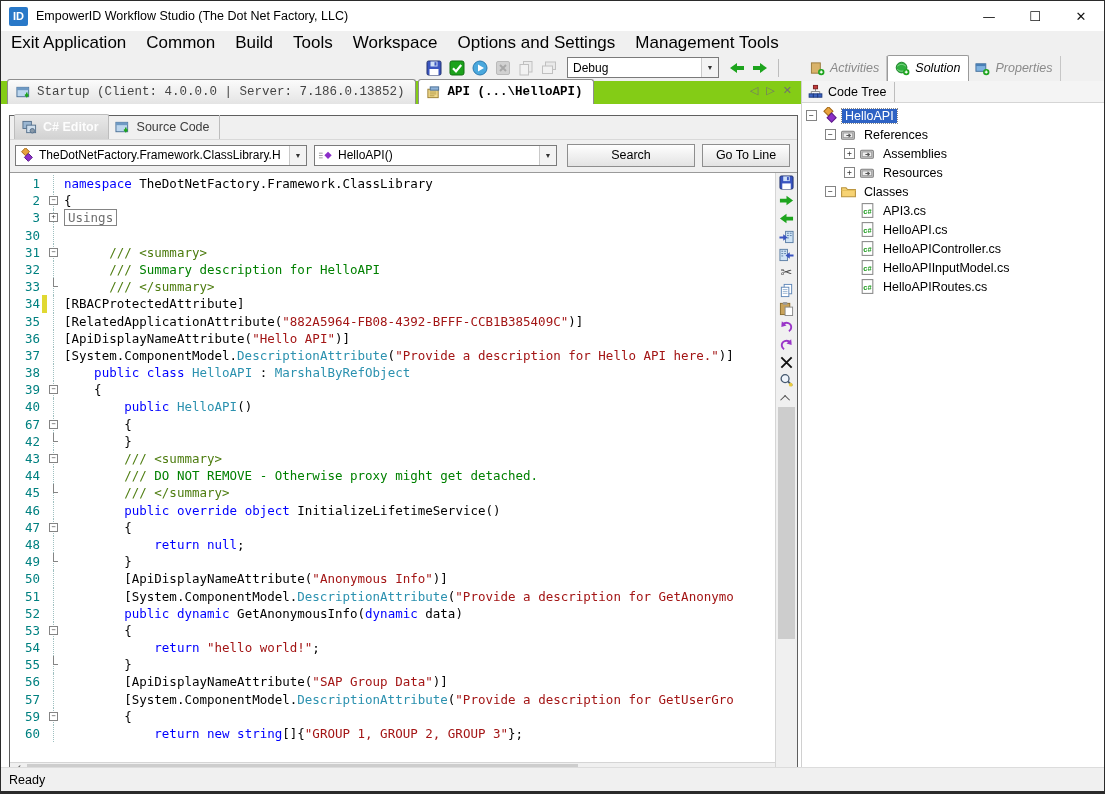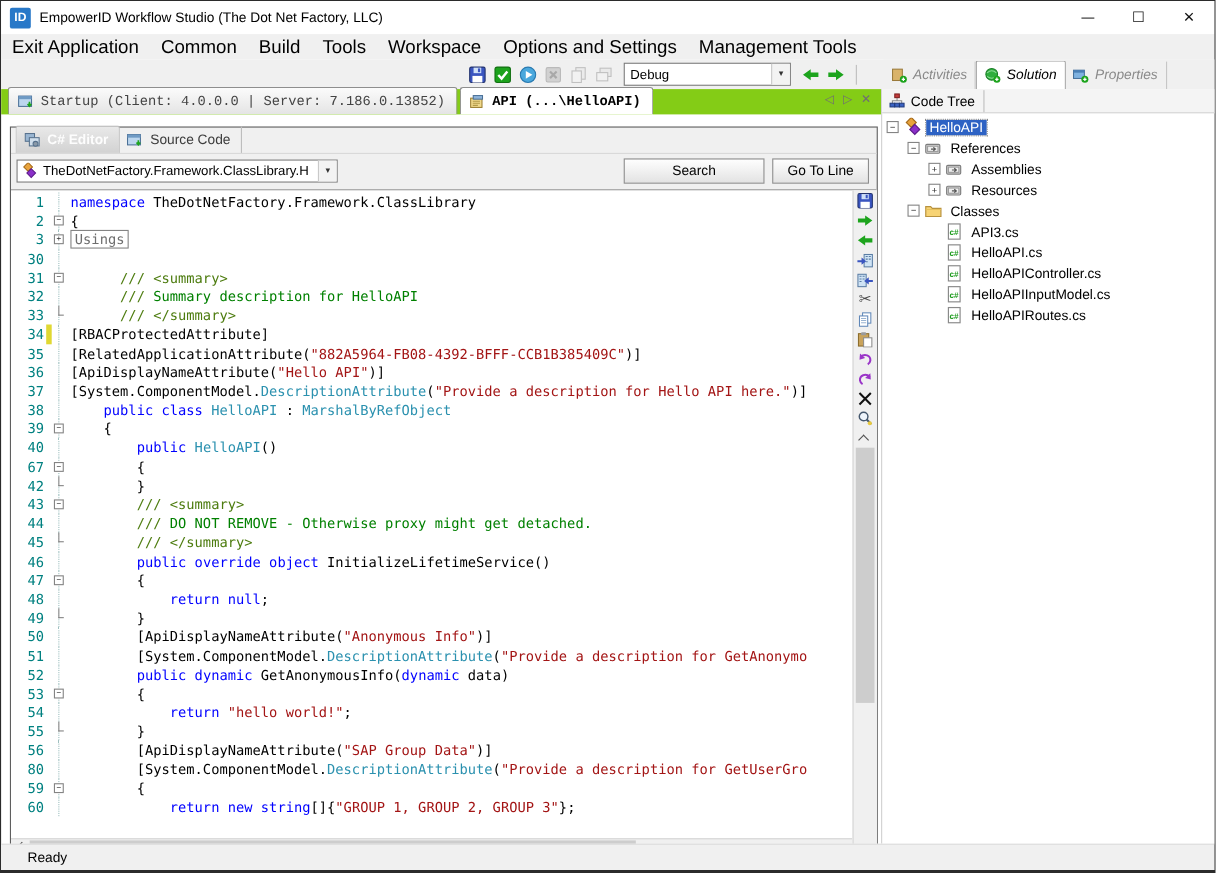--- a/index.html
+++ b/index.html
@@ -118,21 +118,21 @@
   .tree { padding:3px 0 0 4px; font-size:12.5px; }
   .trow { display:flex; align-items:center; height:19px; }
   .texp { width:11px; height:11px; border:1px solid #848484; background:#fff;
     font:8px/9px "DejaVu Sans Mono",monospace; text-align:center; color:#333; flex:none; margin-right:4px; }
   .texp.none { border:none; background:transparent; }
   .ticon { width:17px; height:16px; flex:none; margin-right:4px; display:flex; align-items:center; }
   .tlabel { padding:0 3px; white-space:nowrap; }
   .tlabel.sel { background:#2d62c4; color:#fff; outline:1px dotted #888; }
   
   .statusbar { position:absolute; left:0; right:0; bottom:0; height:24px; background:#f0f0f0;
-    border-top:1px solid #dcdcdc; display:flex; align-items:center; padding-left:24px; font-size:12.5px; }
+    border-top:1px solid #dcdcdc; display:flex; align-items:center; padding-left:8px; font-size:12.5px; }
 </style>
 </head>
 <body>
 
 <div class="titlebar">
   <div class="app-logo">ID</div>
   <div class="app-title">EmpowerID Workflow Studio (The Dot Net Factory, LLC)</div>
   <div class="win-controls">
     <div class="win-btn">—</div>
     <div class="win-btn">☐</div>
@@ -298,20 +298,30 @@
     <div class="combo class-combo">
       <span class="cicon">
           <svg width="15" height="15" viewBox="0 0 16 16">
             <rect x="4" y="1" width="6" height="6" fill="#e8a33d" stroke="#a56a1a" stroke-width="1" transform="rotate(45 7 4)"></rect>
             <rect x="7" y="7" width="6" height="6" fill="#8b2fc9" stroke="#5c1a8a" stroke-width="1" transform="rotate(45 10 10)"></rect>
           </svg>
         </span>
       <span class="val">TheDotNetFactory.Framework.ClassLibrary.H</span>
       <span class="dd">▼</span>
     </div>
+    <div class="combo member-combo">
+      <span class="cicon">
+          <svg width="15" height="15" viewBox="0 0 16 16">
+            <path d="M1 5.5h4M1 8h4M1 10.5h4" stroke="#9a9a9a" stroke-width="1"></path>
+            <rect x="8" y="5" width="5.5" height="5.5" fill="#8b2fc9" transform="rotate(45 10.7 7.7)"></rect>
+          </svg>
+        </span>
+      <span class="val">HelloAPI()</span>
+      <span class="dd">▼</span>
+    </div>
     <div class="btn btn-search">Search</div>
     <div class="btn btn-goto">Go To Line</div>
   </div>
   <div class="code-wrap">
     <div class="code-main">
       <div class="code-scroll" id="code-scroll">
           <div class="crow">
     <span class="lnum">1</span>
     <span class="chgcol"></span>
     <span class="foldcol"></span>
@@ -485,21 +495,21 @@
     <span class="foldcol"><span class="fend"></span></span>
     <span class="ctext"><span class="p">        }</span></span>
   </div>
           <div class="crow">
     <span class="lnum">56</span>
     <span class="chgcol"></span>
     <span class="foldcol"></span>
     <span class="ctext"><span class="p">        [ApiDisplayNameAttribute(</span><span class="s">"SAP Group Data"</span><span class="p">)]</span></span>
   </div>
           <div class="crow">
-    <span class="lnum">80</span>
+    <span class="lnum">57</span>
     <span class="chgcol"></span>
     <span class="foldcol"></span>
     <span class="ctext"><span class="p">        [System.ComponentModel.</span><span class="t">DescriptionAttribute</span><span class="p">(</span><span class="s">"Provide a description for GetUserGro</span></span>
   </div>
           <div class="crow">
     <span class="lnum">59</span>
     <span class="chgcol"></span>
     <span class="foldcol"><span class="fbox">−</span></span>
     <span class="ctext"><span class="p">        {</span></span>
   </div>

